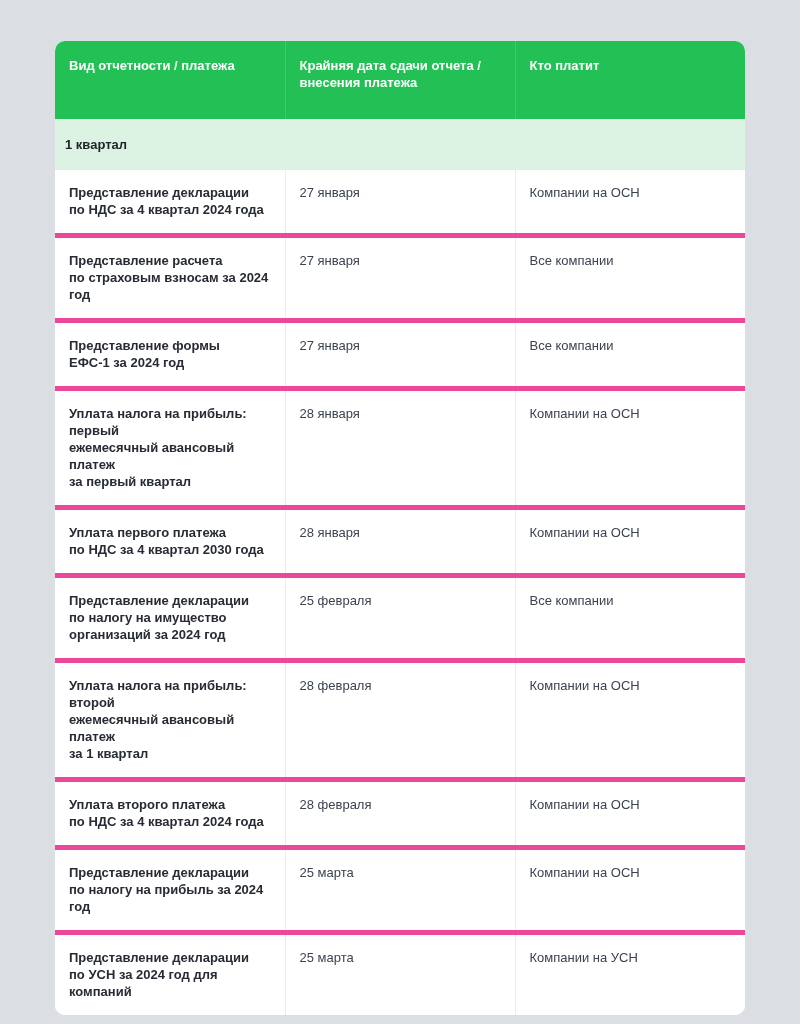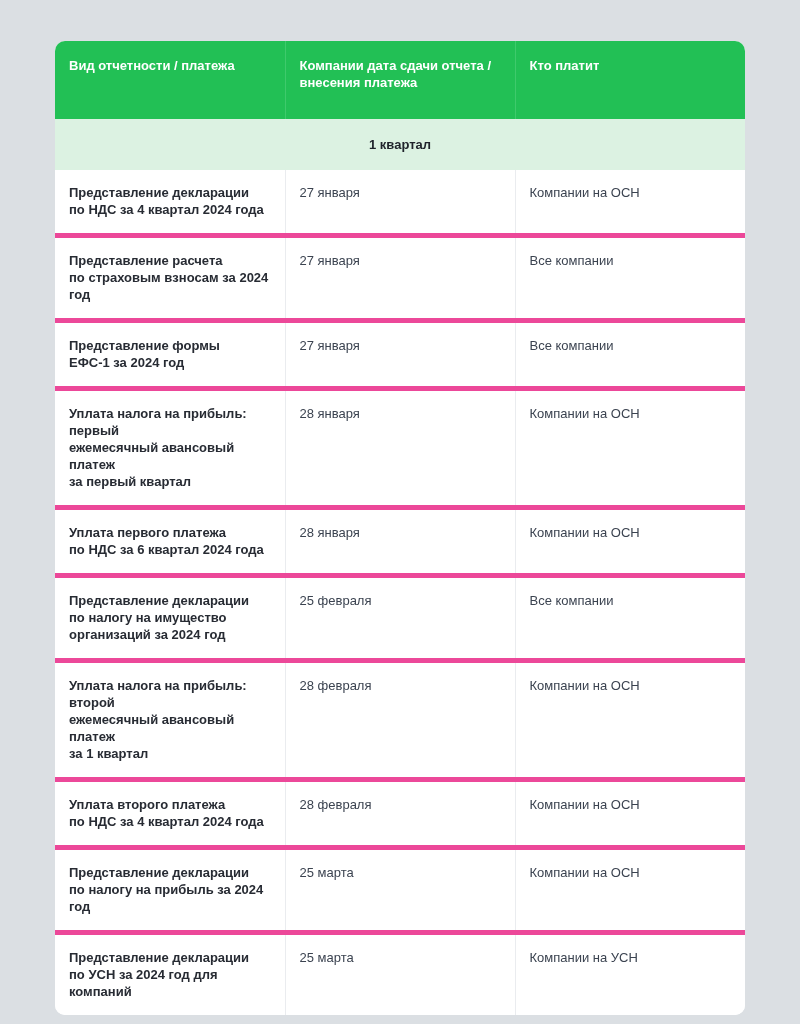--- a/index.html
+++ b/index.html
@@ -62,21 +62,20 @@
     border-right: none;
   }
 
   
   tr.section-row td {
     background: #dcf2e2;
     color: #1f232b;
     font-size: 13px;
     font-weight: bold;
     line-height: 17px;
-    text-align: center;
     padding: 17px 10px;
     border: none;
   }
 
   
   tbody td {
     background: #ffffff;
     border-top: 5px solid #ec4899;
     border-right: 1px solid #eaecef;
     vertical-align: top;
@@ -115,21 +114,21 @@
     <table class="schedule">
       <colgroup>
         <col class="c1">
         <col class="c2">
         <col class="c3">
       </colgroup>
 
       <thead>
         <tr>
           <th>Вид отчетности / платежа</th>
-          <th>Компании дата сдачи отчета /
+          <th>Крайняя дата сдачи отчета /
 внесения платежа</th>
           <th>Кто платит</th>
         </tr>
       </thead>
 
       <tbody>
         <tr class="section-row">
           <td colspan="3">1 квартал</td>
         </tr>
       <tr class="data-row">
@@ -152,21 +151,21 @@
           </tr>
           <tr class="data-row">
             <td class="col-kind">Уплата налога на прибыль: первый
 ежемесячный авансовый платеж
 за первый квартал</td>
             <td class="col-deadline">28 января</td>
             <td class="col-payer">Компании на ОСН</td>
           </tr>
           <tr class="data-row">
             <td class="col-kind">Уплата первого платежа
-по НДС за 6 квартал 2024 года</td>
+по НДС за 4 квартал 2030 года</td>
             <td class="col-deadline">28 января</td>
             <td class="col-payer">Компании на ОСН</td>
           </tr>
           <tr class="data-row">
             <td class="col-kind">Представление декларации
 по налогу на имущество
 организаций за 2024 год</td>
             <td class="col-deadline">25 февраля</td>
             <td class="col-payer">Все компании</td>
           </tr>

